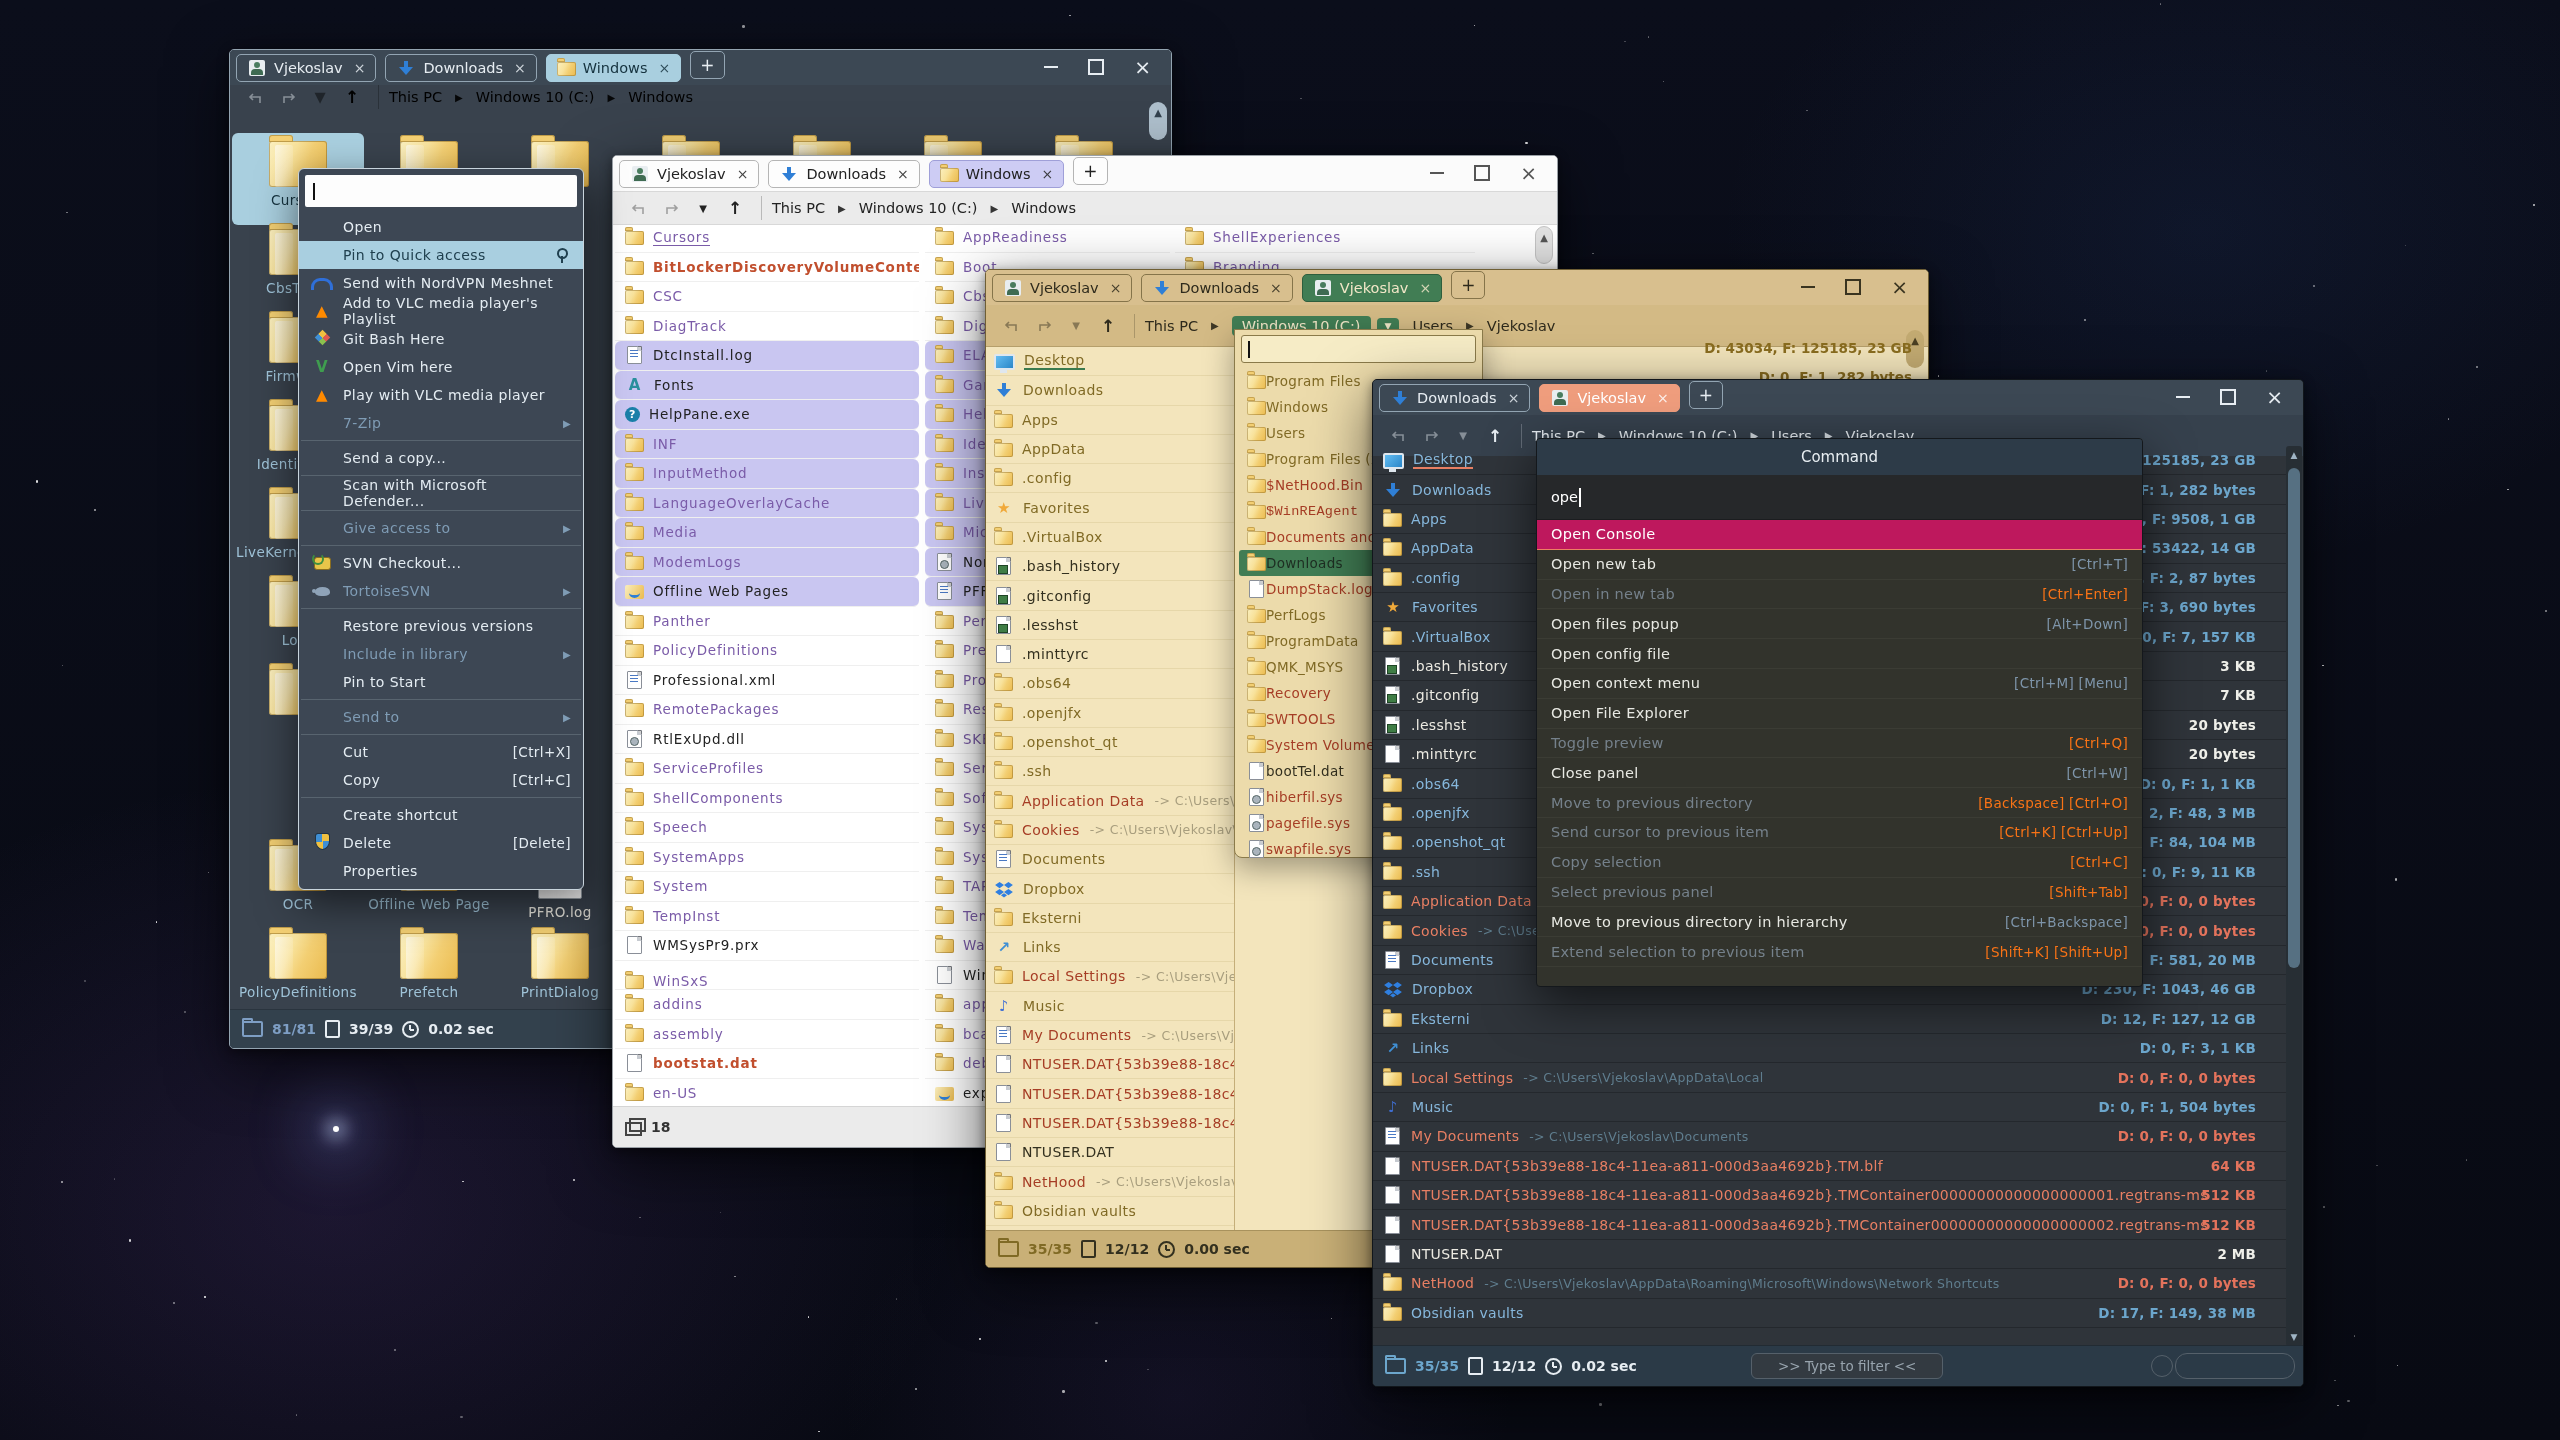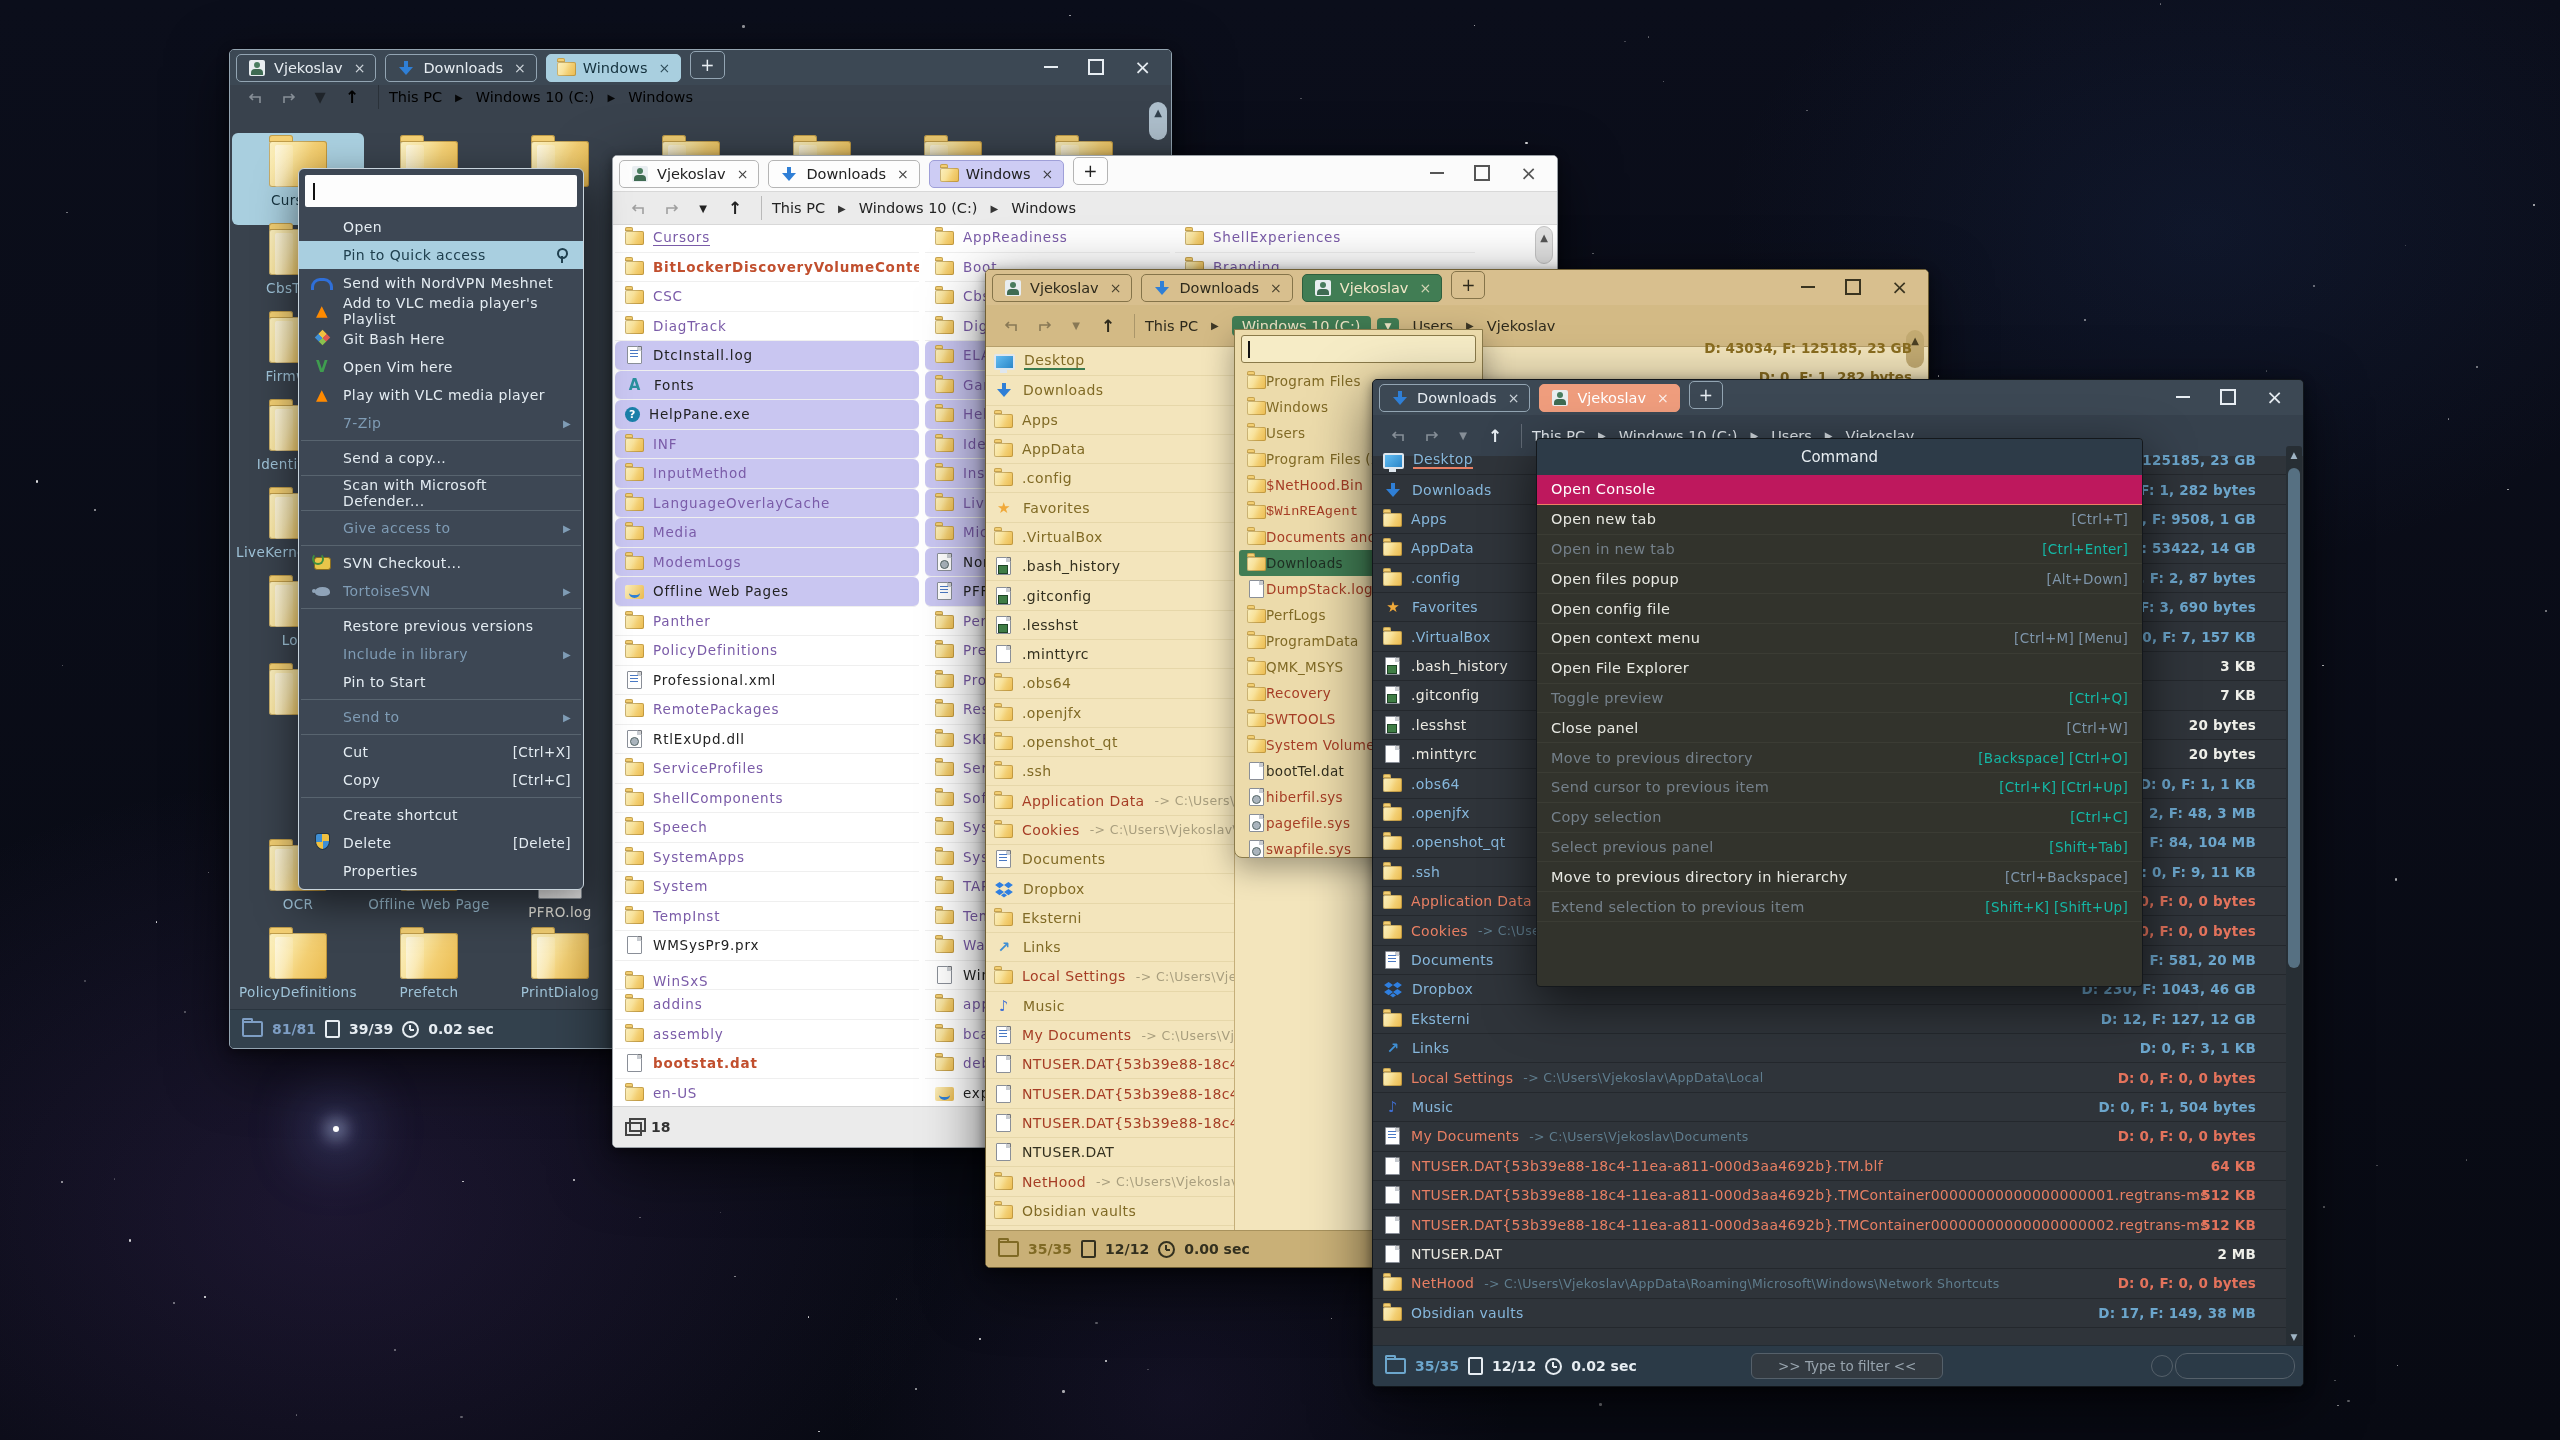--- a/index.html
+++ b/index.html
@@ -124,21 +124,21 @@
     border:1px solid #14181c;border-radius:4px;z-index:20;box-shadow:0 16px 50px rgba(0,0,0,.6);
     display:flex;flex-direction:column;overflow:hidden;}
   .pal-title{height:36px;background:#2d3b48;color:#e8eef2;font-size:15px;display:flex;
     align-items:center;justify-content:center;flex:none;}
   .pal-input{height:44px;background:#26282a;display:flex;align-items:center;padding:0 14px;flex:none;
     color:#fff;font-size:14.5px;border-bottom:1px solid #1b1d1f;}
   .pal-input .caret{background:#fff;height:19px;margin-left:1px;}
   .prow{display:flex;align-items:center;height:28.8px;padding:0 14px;font-size:14.5px;flex:none;
     color:#e8e9e3;border-bottom:1px solid #3b3c34;letter-spacing:.3px;}
   .prow .short{margin-left:auto;color:#7e95aa;font-size:13.5px;}
-  .prow.dim{color:#75818b;} .prow.dim .short{color:#14b8a6;}
+  .prow.dim{color:#75818b;} .prow.dim .short{color:#f97316;}
   .prow.sel{background:#be185d;color:#fff;border-bottom-color:#ee8063;}
   
   .vscroll{position:absolute;top:66px;bottom:40px;right:1px;width:16px;background:#272e34;border-radius:3px;}
   .vscroll .sb{position:absolute;left:0;width:16px;text-align:center;font-size:9px;color:#9fb4c4;}
   .vscroll .thumb{position:absolute;left:2px;width:12px;border-radius:6px;background:#567082;}
   .sico{display:inline-block;position:relative;flex:none;}
   .sico-folder{width:17px;height:12px;border:2px solid currentColor;border-radius:2px;}
   .sico-folder::before{content:"";position:absolute;top:-5px;left:-2px;width:7px;height:3px;
      border:2px solid currentColor;border-bottom:none;border-radius:2px 2px 0 0;}
   .sico-file{width:11px;height:14px;border:2px solid currentColor;border-radius:2px;}
@@ -1387,20 +1387,24 @@
         </div>
       </div>
     <div class="vscroll">
       <span class="sb" style="top:4px">▲</span>
       <div class="thumb" style="top:22px;height:500px"></div>
       <span class="sb" style="bottom:4px">▼</span>
     </div>
 
     <div class="palette">
       <div class="pal-title">Command</div>
+      <div class="pal-input">
+        <span>ope</span>
+          <span class="caret"></span>
+      </div>
       <div id="palitems">
           <div class="prow sel">
             <span>Open Console</span>
           </div>
           <div class="prow">
             <span>Open new tab</span>
             <span class="short">[Ctrl+T]</span>
           </div>
           <div class="prow dim">
             <span>Open in new tab</span>

